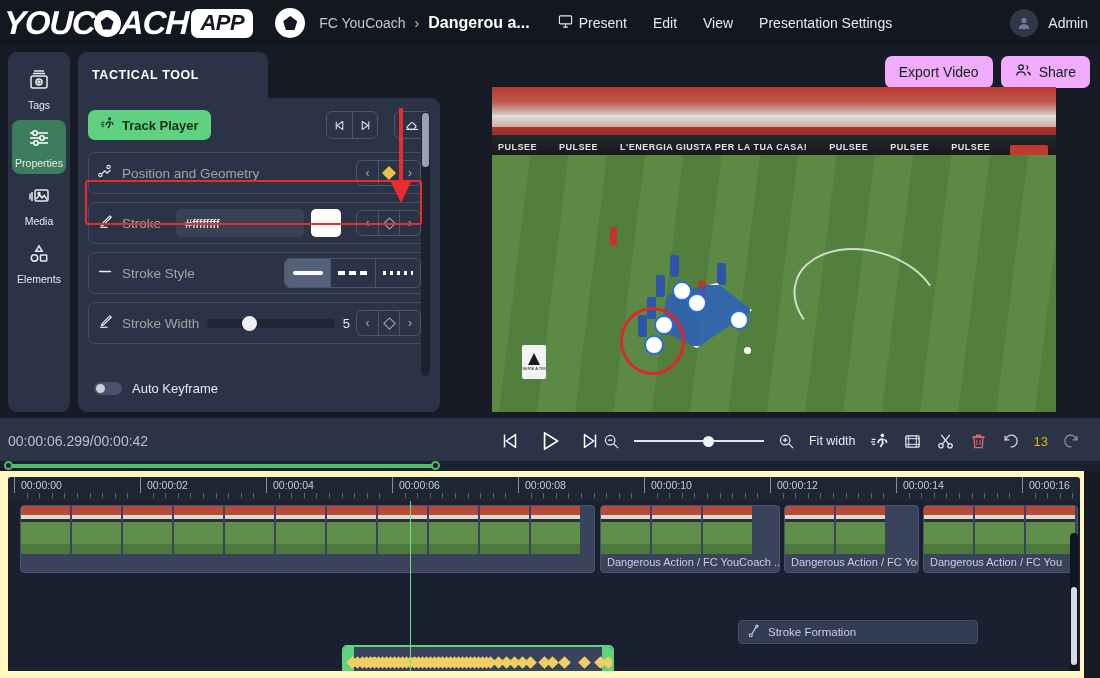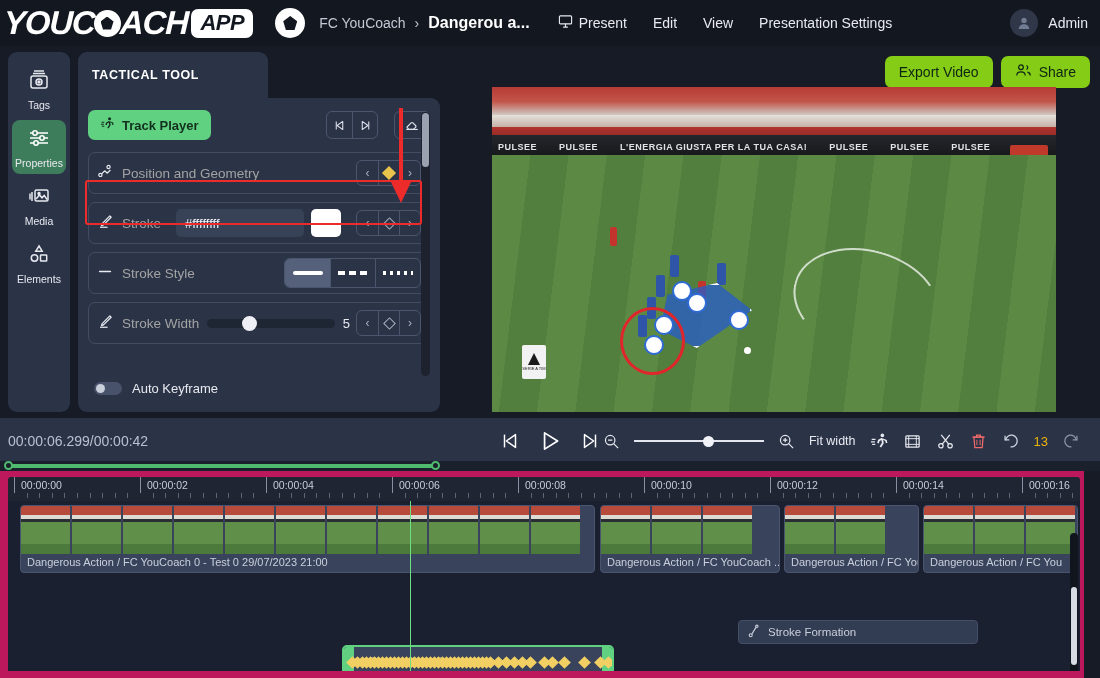--- a/index.html
+++ b/index.html
@@ -167,21 +167,21 @@
   
   .hl-box {
     position: absolute; left: 85px; top: 180px; width: 337px; height: 45px;
     border: 2px solid #ee2b2b; border-radius: 3px; pointer-events: none;
   }
   .ann-arrow { position: absolute; left: 388px; top: 108px; pointer-events: none; }
 
   
   .act-wrap { position: absolute; right: 10px; top: 56px; display: flex; gap: 8px; }
   .btn-green {
-    background: #84cc16; color: #0f2415; border: none; border-radius: 7px;
+    background: #f0abfc; color: #0f2415; border: none; border-radius: 7px;
     height: 32px; padding: 11px 14px; font-size: 14px; font-weight: 400;
     display: flex; align-items: center; gap: 7px; cursor: pointer;
     font-family: "Liberation Sans", sans-serif;
   }
 
   
   .preview {
     position: absolute; left: 492px; top: 87px; width: 564px; height: 325px;
     background: #1c2a1c; overflow: hidden;
   }
@@ -254,21 +254,21 @@
     position: absolute; left: 0; top: 461px; width: 1100px; height: 10px; background: #1b212c;
   }
   .range-fill { position: absolute; left: 8px; top: 3px; width: 428px; height: 4px; background: #4fbb6e; }
   .range-h {
     position: absolute; width: 9px; height: 9px; border-radius: 50%;
     background: #1b212c; border: 2px solid #4fbb6e; top: 0px; cursor: pointer;
   }
 
   
   .timeline {
-    position: absolute; left: 0; top: 471px; width: 1084px; height: 207px; background: #be185d;
+    position: absolute; left: 0; top: 471px; width: 1084px; height: 207px; background: #fef9c3;
   }
   .ruler {
     position: absolute; left: 8px; top: 6px; width: 1072px; height: 24px;
     background: #1f2532; border-radius: 3px 3px 0 0; overflow: hidden;
   }
   .tick-label {
     position: absolute; top: 2px; font-size: 10.5px; color: #c7ccd9;
     border-left: 1px solid #6a melhor; padding-left: 3px;
   }
   .tick-major { position: absolute; top: 0; width: 1px; height: 16px; background: #8790a3; }
@@ -817,21 +817,20 @@
               <div class="thumb"></div>
               <div class="thumb"></div>
               <div class="thumb"></div>
               <div class="thumb"></div>
               <div class="thumb"></div>
               <div class="thumb"></div>
               <div class="thumb"></div>
               <div class="thumb"></div>
               <div class="thumb"></div>
             </div>
-            <div class="clip-label">Dangerous Action / FC YouCoach 0 - Test 0 29/07/2023 21:00</div>
           </div>
           <div class="clip" style="left: 592px; top: 4px; width: 180px; height: 68px;">
             <div class="clip-thumbs">
               <div class="thumb"></div>
               <div class="thumb"></div>
               <div class="thumb"></div>
             </div>
             <div class="clip-label">Dangerous Action / FC YouCoach ..</div>
           </div>
           <div class="clip" style="left: 776px; top: 4px; width: 135px; height: 68px;">

